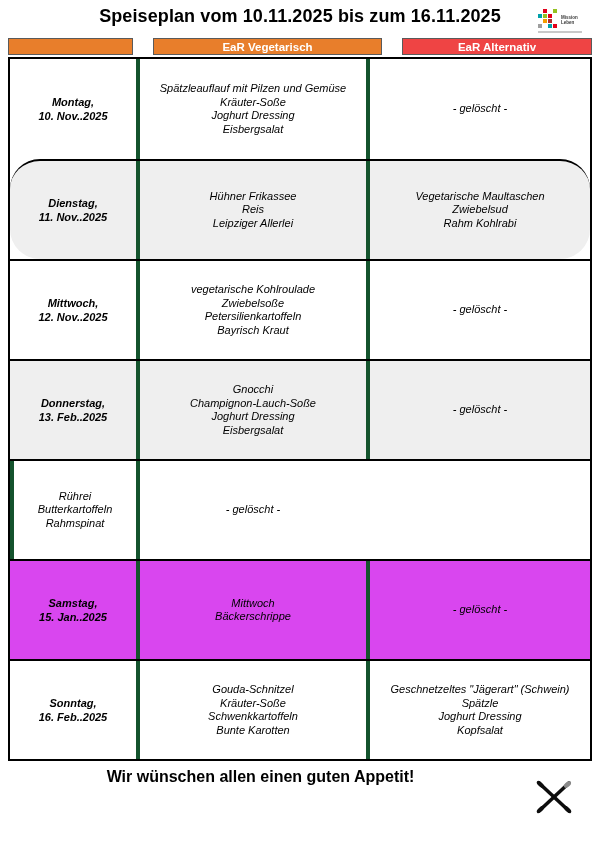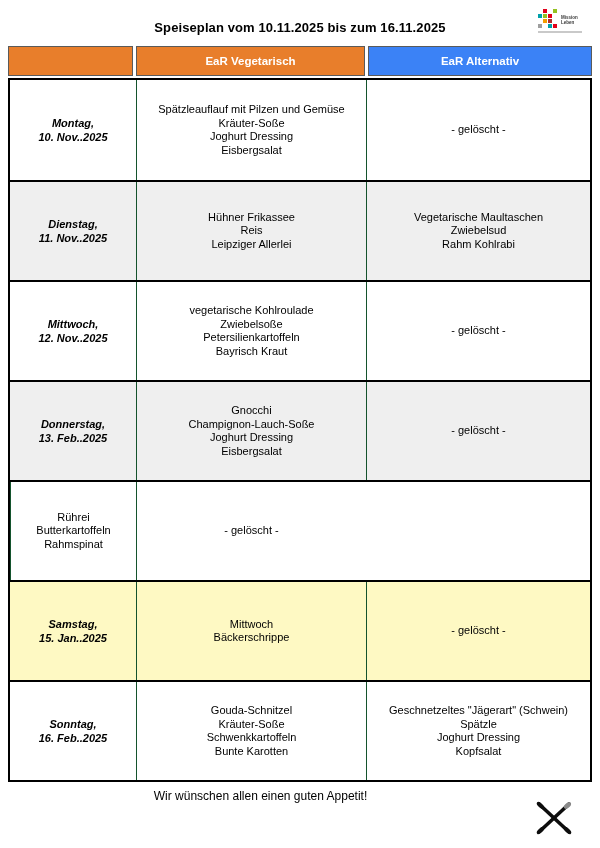--- a/index.html
+++ b/index.html
@@ -6,23 +6,23 @@
   html, body { background: #ffffff; }
   body { font-family: "Liberation Sans", sans-serif; color: #000; }
   .page {
     position: relative;
     width: 600px;
     height: 848px;
     background: #ffffff;
     overflow: hidden;
   }
   .page-title {
-    padding-top: 20px;
+    padding-top: 6px;
     text-align: center;
-    font-size: 13px;
+    font-size: 18px;
     font-weight: bold;
     letter-spacing: 0.1px;
   }
   
   .logo {
     position: absolute;
     top: 9px;
     right: 16px;
     width: 46px;
     height: 26px;
@@ -53,22 +53,22 @@
     background: #c9c9c9;
   }
   
   .menu-table {
     margin: 11px 8px 0 8px;
     width: 584px;
   }
   .header-row {
     display: grid;
     grid-template-columns: 125px 229px 1fr;
-    column-gap: 3px;
-    height: 30px;
+    column-gap: 20px;
+    height: 17px;
   }
   .header-cell {
     border: 1px solid #5a5a5a;
     color: #ffffff;
     font-size: 11.5px;
     font-weight: bold;
     display: flex;
     align-items: center;
     justify-content: center;
   }
@@ -91,36 +91,36 @@
     font-size: 11px;
     line-height: 13.5px;
     white-space: pre-line;
     padding: 2px 6px;
   }
   .cell.day {
     font-weight: bold;
     line-height: 14px;
     font-style: italic;
   }
-  .cell.mid, .cell.right { border-left: 1px solid #14532d; }
+  .cell.mid, .cell.right { border-left: 4px solid #14532d; font-style: italic; }
   
   .footer {
     margin: 7px 8px 0 8px;
     position: relative;
   }
   .footer-disclaimer {
     font-size: 10.5px;
     line-height: 15px;
     width: 505px;
   }
   .appetit-line {
     margin-top: 3px;
     text-align: center;
-    font-size: 12px;
-    font-weight: normal;
+    font-size: 16px;
+    font-weight: bold;
     width: 505px;
   }
   .cutlery {
     position: absolute;
     right: 16px;
     top: 8px;
     width: 44px;
     height: 42px;
   }
 </style>
@@ -156,35 +156,35 @@
       </div>
     <div class="logo-wordmark">Mission
 Leben</div>
     <div class="logo-tagline"></div>
   </div>
 
   <div class="menu-table">
     <div class="header-row">
       <div class="header-cell" style="background: rgb(232, 126, 43);"></div>
       <div class="header-cell" style="background: rgb(232, 126, 43);">EaR Vegetarisch</div>
-      <div class="header-cell" style="background: #3b82f6;">EaR Alternativ</div>
+      <div class="header-cell" style="background: #ef4444;">EaR Alternativ</div>
     </div>
 
     <div class="table-body">
 
       <div class="table-row">
         <div class="cell day"><span><span>Montag,</span><br><span>10. Nov..2025</span></span></div>
         <div class="cell mid">Spätzleauflauf mit Pilzen und Gemüse
 Kräuter-Soße
 Joghurt Dressing
 Eisbergsalat</div>
         <div class="cell right">- gelöscht -</div>
       </div>
 
-      <div class="table-row shaded" style="background: rgb(239, 239, 239);">
+      <div class="table-row shaded" style="background: rgb(239, 239, 239); border-radius: 30px;">
         <div class="cell day"><span><span>Dienstag,</span><br><span>11. Nov..2025</span></span></div>
         <div class="cell right">Hühner Frikassee
 Reis
 Leipziger Allerlei</div>
         <div class="cell mid">Vegetarische Maultaschen
 Zwiebelsud
 Rahm Kohlrabi</div>
       </div>
 
       <div class="table-row">
@@ -205,21 +205,21 @@
         <div class="cell right">- gelöscht -</div>
       </div>
 
       <div class="table-row">
         <div class="cell mid">Rührei
 Butterkartoffeln
 Rahmspinat</div>
         <div class="cell right">- gelöscht -</div>
       </div>
 
-      <div class="table-row shaded" style="background: #fef9c3;">
+      <div class="table-row shaded" style="background: #d946ef;">
         <div class="cell day"><span><span>Samstag,</span><br><span>15. Jan..2025</span></span></div>
         <div class="cell mid">Mittwoch
 Bäckerschrippe</div>
         <div class="cell right">- gelöscht -</div>
       </div>
 
       <div class="table-row">
         <div class="cell day"><span><span>Sonntag,</span><br><span>16. Feb..2025</span></span></div>
         <div class="cell mid">Gouda-Schnitzel
 Kräuter-Soße

